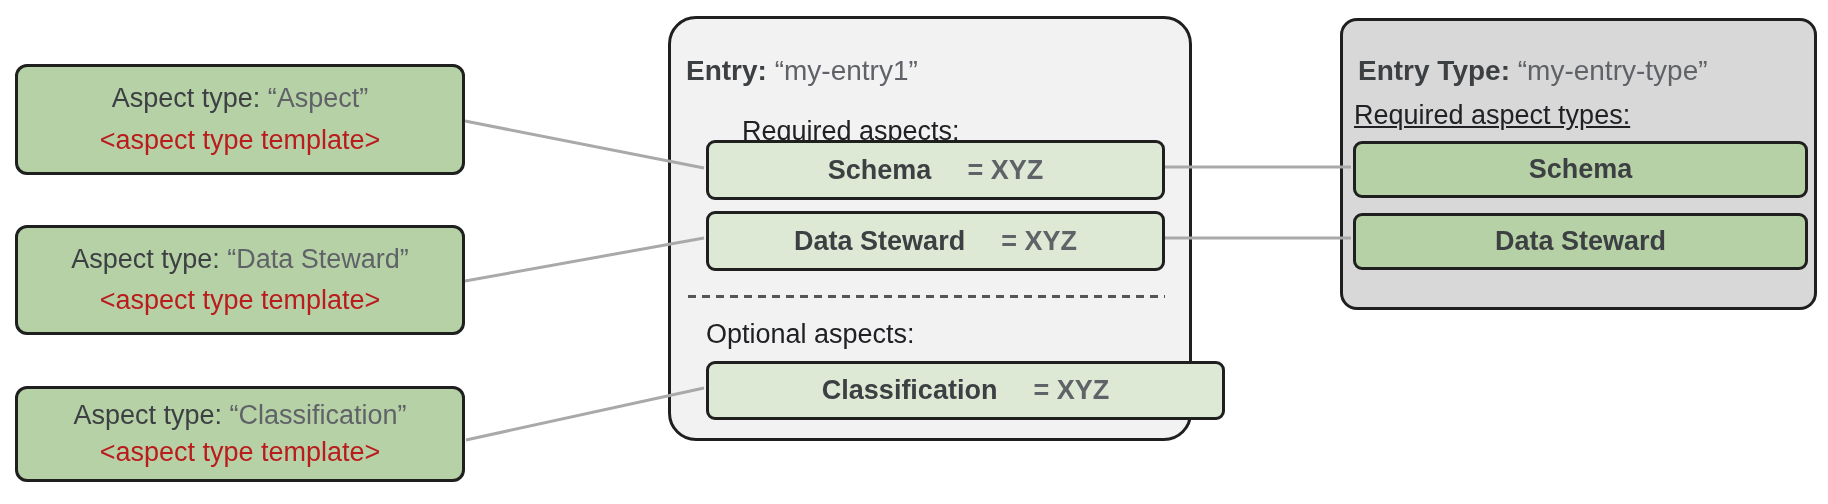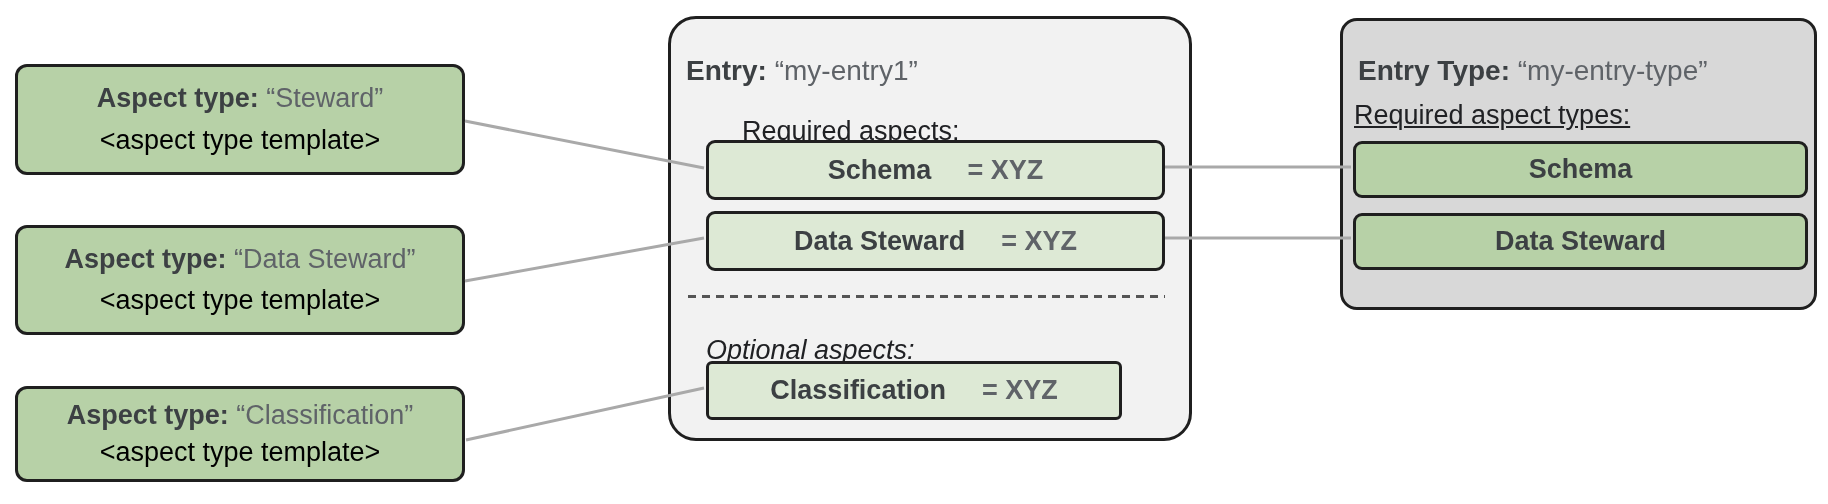--- a/index.html
+++ b/index.html
@@ -28,22 +28,22 @@
   
   .aspect-box{
     position:absolute;left:15px;width:450px;
     background:var(--aspect-green);
     border:3px solid var(--border);
     border-radius:12px;
     display:flex;flex-direction:column;justify-content:space-evenly;align-items:center;
     padding:6px 10px;text-align:center;
   }
   .aspect-box .line1{font-size:27px;color:var(--text-gray);white-space:nowrap;}
-  .aspect-box .line1 b{color:var(--text-dark);font-weight:700;}
-  .aspect-box .line2{font-size:27px;color:#000000;white-space:nowrap;}
+  .aspect-box .line1 b{color:var(--text-dark);font-weight:400;}
+  .aspect-box .line2{font-size:27px;color:#b91c1c;white-space:nowrap;}
 
   
   .entry-box{
     position:absolute;left:668px;top:16px;width:524px;height:425px;
     background:var(--entry-bg);
     border:3px solid var(--border);
     border-radius:28px;
   }
   .box-title{position:absolute;left:15px;font-size:28px;color:var(--text-gray);white-space:nowrap;}
   .box-title b{color:var(--text-dark);font-weight:700;}
@@ -80,21 +80,21 @@
 
   <svg class="connectors" width="1828" height="504" viewBox="0 0 1828 504">
     <line x1="465" y1="121" x2="704" y2="168" stroke="#a9a9a9" stroke-width="3"></line>
     <line x1="465" y1="281" x2="704" y2="238" stroke="#a9a9a9" stroke-width="3"></line>
     <line x1="466" y1="440" x2="704" y2="388" stroke="#a9a9a9" stroke-width="3"></line>
     <line x1="1161" y1="167" x2="1351" y2="167" stroke="#a9a9a9" stroke-width="3"></line>
     <line x1="1161" y1="238" x2="1351" y2="238" stroke="#a9a9a9" stroke-width="3"></line>
   </svg>
 
   <div class="aspect-box" style="top:64px;height:111px;">
-    <div class="line1"><b>Aspect type:</b> <span>“Steward”</span></div>
+    <div class="line1"><b>Aspect type:</b> <span>“Aspect”</span></div>
     <div class="line2">&lt;aspect type template&gt;</div>
   </div>
 
   <div class="aspect-box" style="top:225px;height:110px;align-items:center;">
     <div class="line1"><b>Aspect type:</b> <span>“Data Steward”</span></div>
     <div class="line2">&lt;aspect type template&gt;</div>
   </div>
 
   <div class="aspect-box" style="top:386px;height:96px;">
     <div class="line1"><b>Aspect type:</b> <span>“Classification”</span></div>
@@ -111,23 +111,23 @@
         <span class="suffix"> = XYZ</span>
     </div>
 
     <div class="pill pill-light" style="left:35px;top:192px;width:459px;height:60px;">
       <b>Data Steward</b>
         <span class="suffix"> = XYZ</span>
     </div>
 
     <div class="dashed-sep"></div>
 
-    <div class="section-label" style="left:35px;top:316px;font-style:italic;">Optional aspects:</div>
+    <div class="section-label" style="left:35px;top:300px;">Optional aspects:</div>
 
-    <div class="pill pill-light" style="left:35px;top:342px;width:416px;height:59px;border-radius:6px;">
+    <div class="pill pill-light" style="left:35px;top:342px;width:519px;height:59px;">
       <b>Classification</b>
         <span class="suffix"> = XYZ</span>
     </div>
   </div>
 
   <div class="entry-type-box">
     <div class="box-title" style="top:34px;"><b>Entry Type:</b> <span>“my-entry-type”</span></div>
 
     <div class="section-label" style="left:11px;top:79px;text-decoration:underline;">Required aspect types:</div>
 

